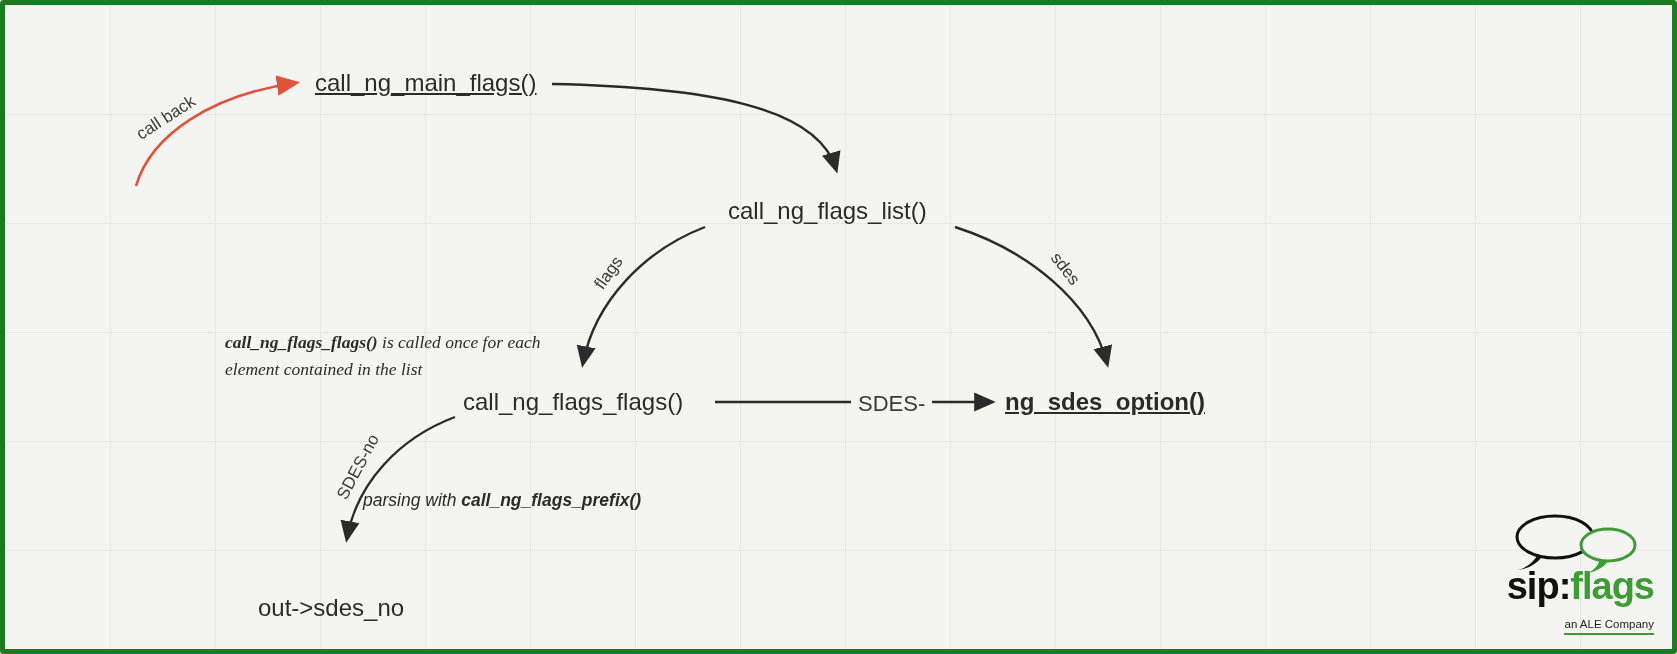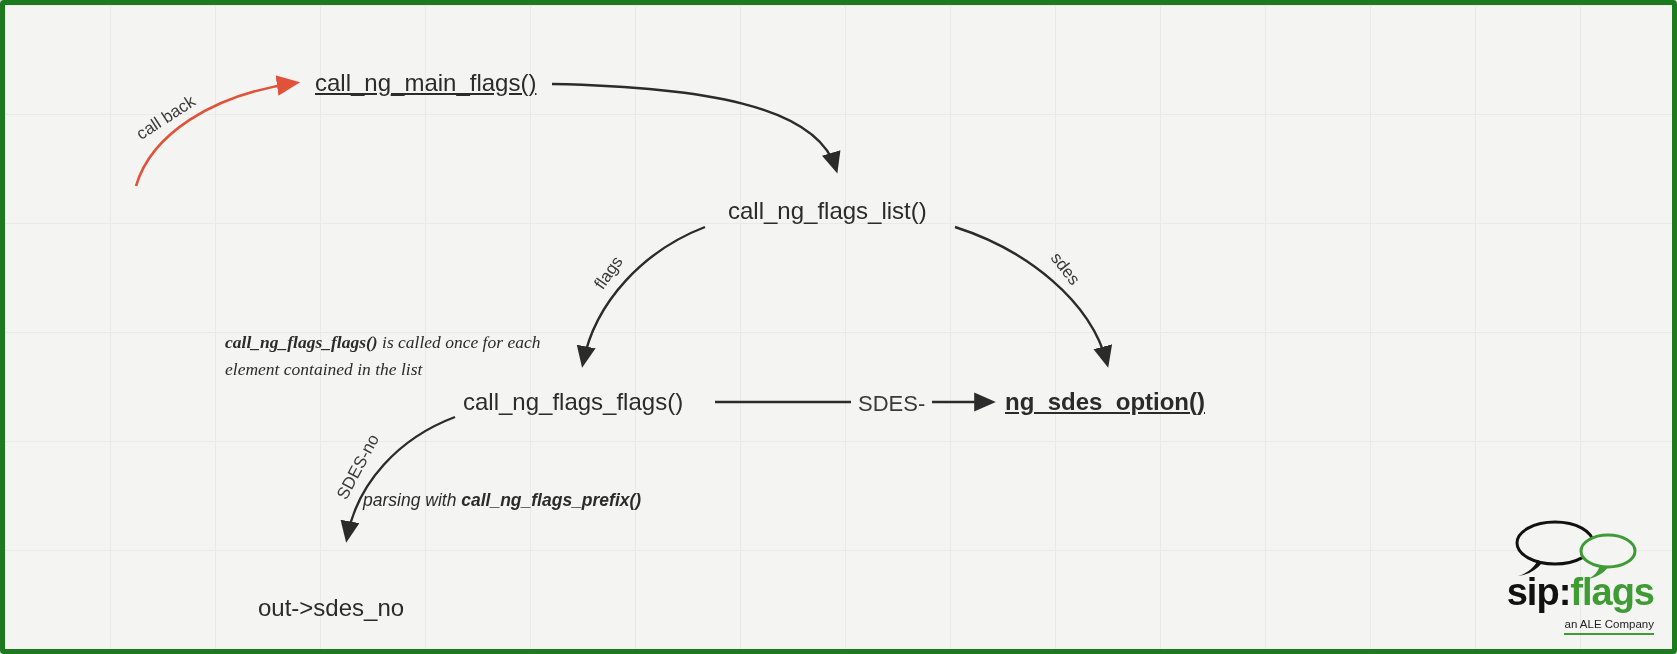--- a/index.html
+++ b/index.html
@@ -66,21 +66,21 @@
     font-weight: bold;
     letter-spacing: -1px;
     line-height: 36px;
     white-space: nowrap;
   }
   .logo .brand .black { color: #111; }
   .logo .brand .green { color: #3f9c35; }
   .logo .tagline {
     font-size: 11.5px;
     color: #222;
-    margin-top: 8px;
+    margin-top: 14px;
     padding-bottom: 3px;
     border-bottom: 2px solid #3f9c35;
     display: inline-block;
   }
 </style>
 </head>
 <body>
 
 <div class="canvas">
 

